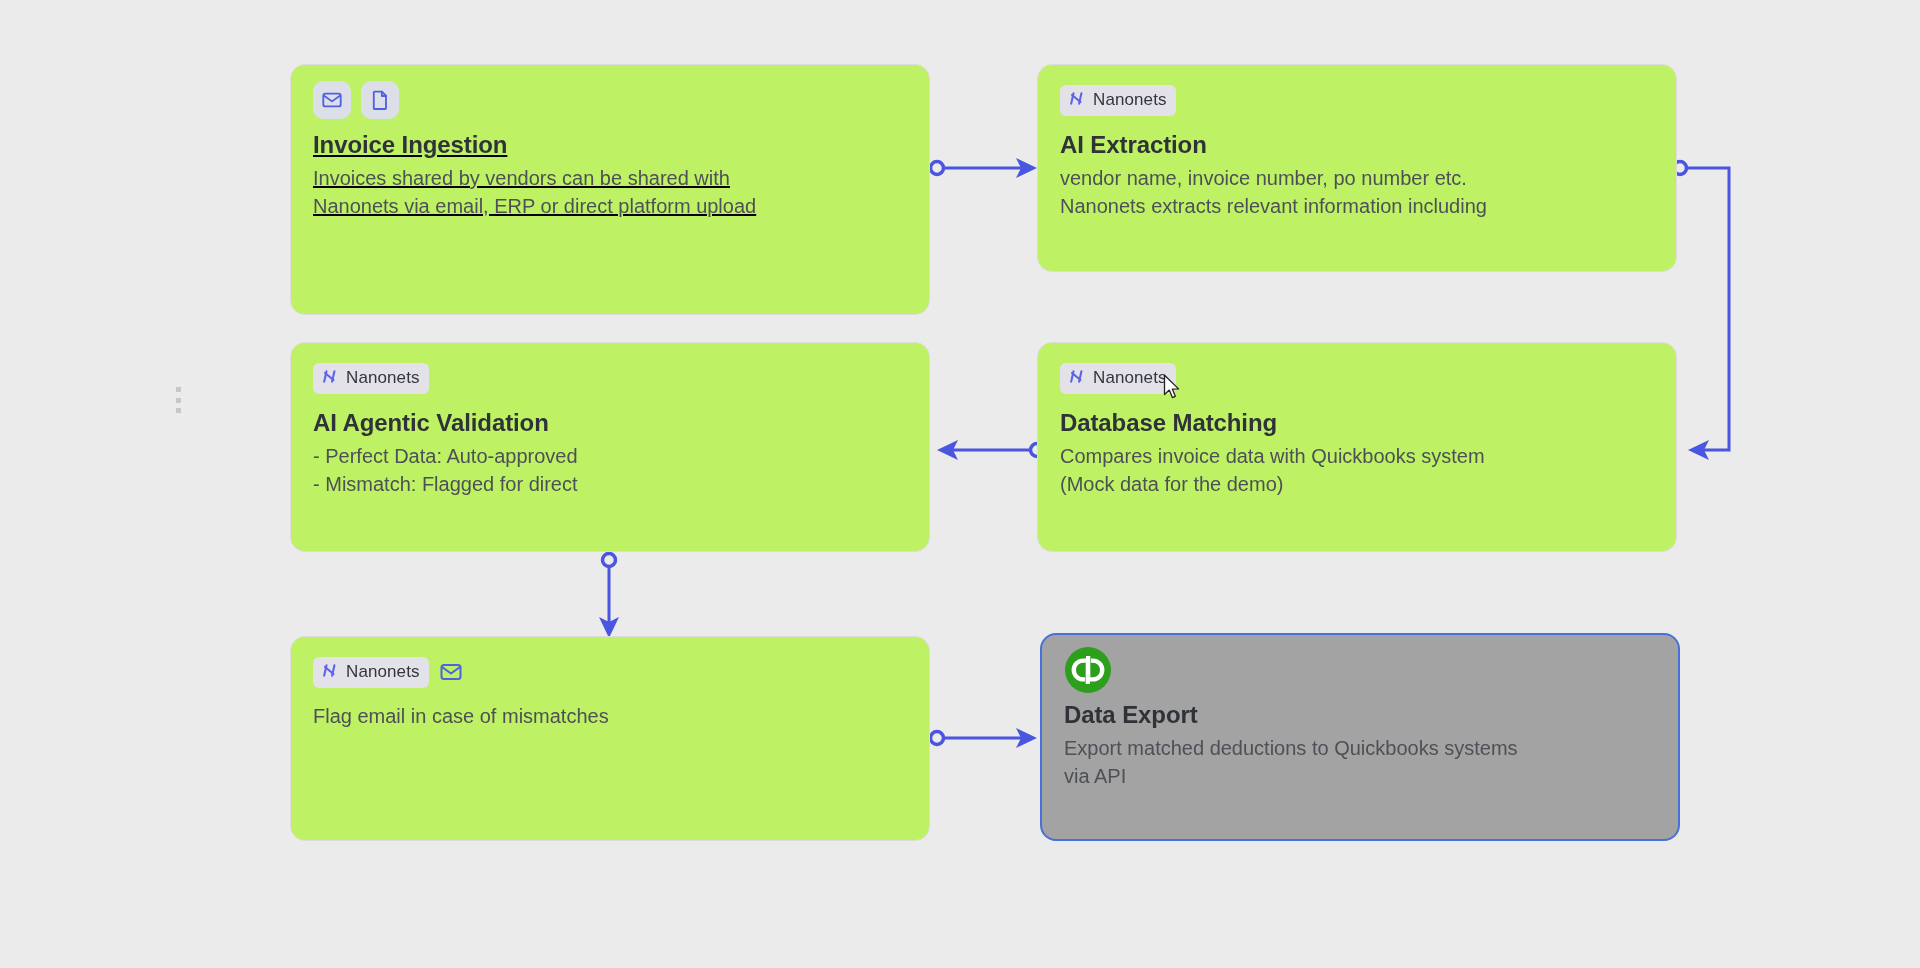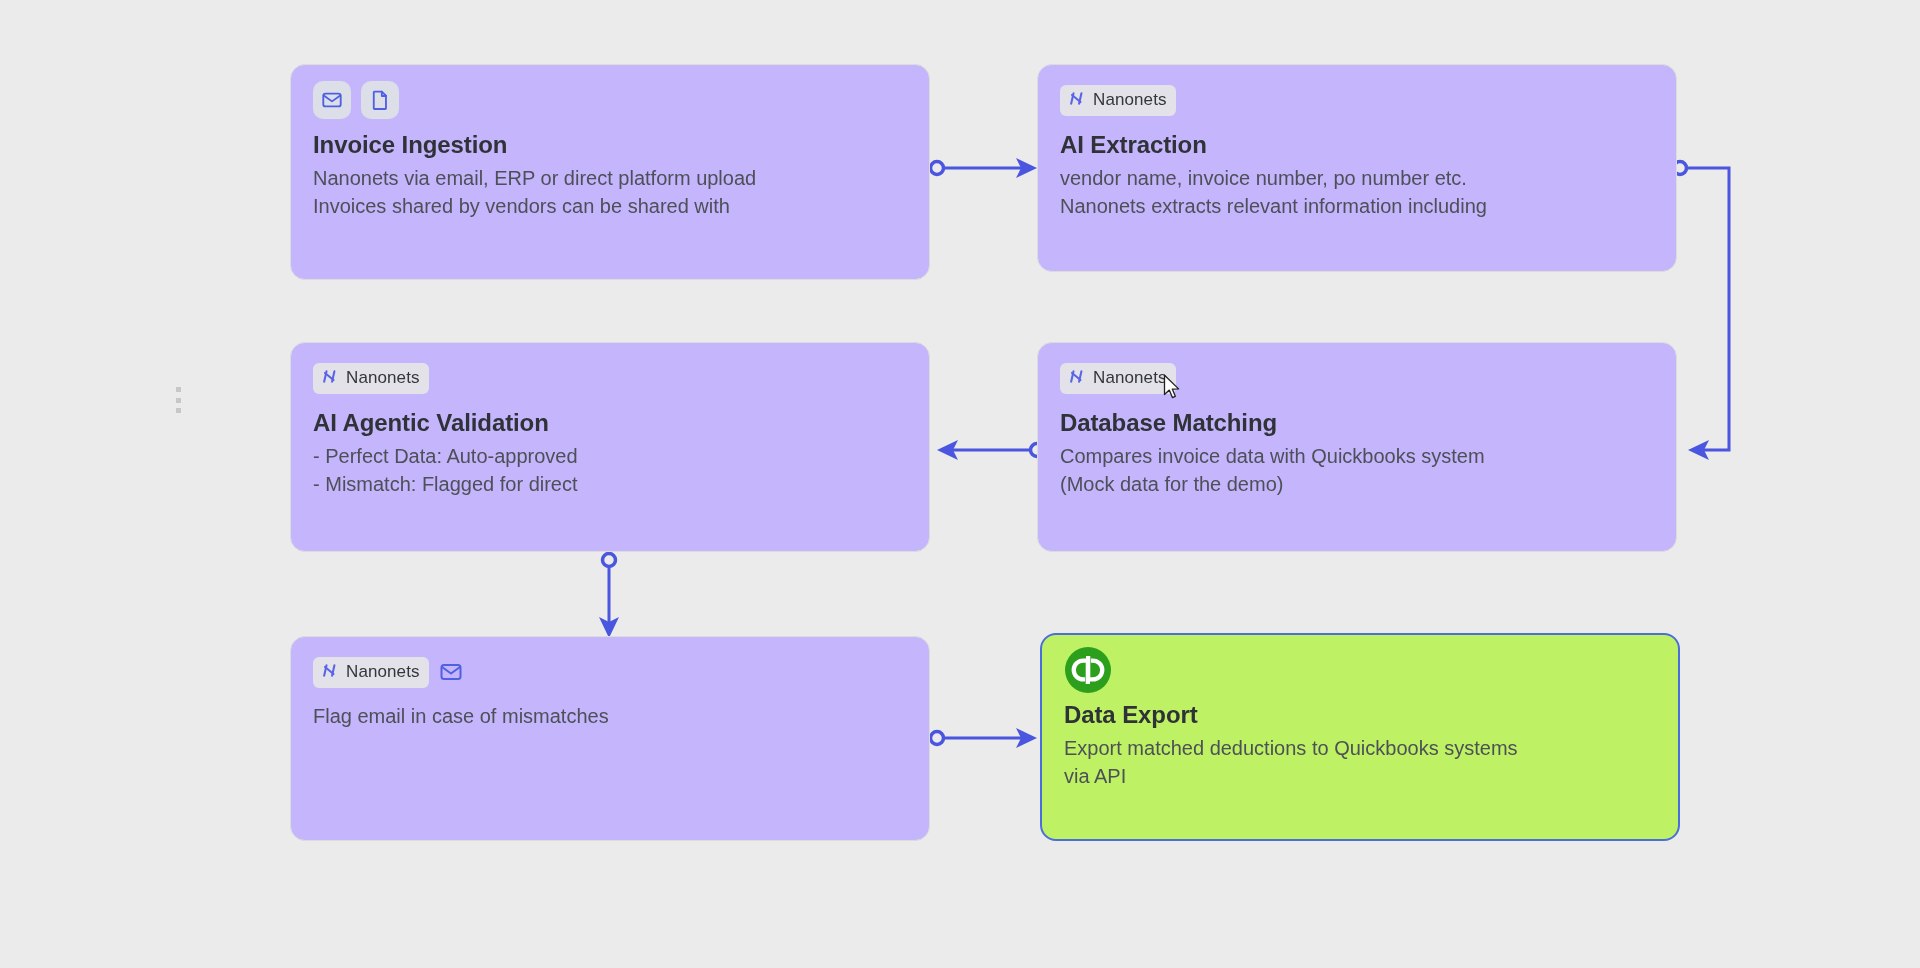--- a/index.html
+++ b/index.html
@@ -39,30 +39,30 @@
     stroke: #4a55e0;
     stroke-width: 3.5;
   }
   .edge-head {
     fill: #4a55e0;
   }
   
   .card {
     position: absolute;
     box-sizing: border-box;
-    background: #c4b5fd;
+    background: #bef264;
     border: 1px solid #dcdcdc;
     border-radius: 15px;
     padding: 18px 22px 22px 22px;
     z-index: 2;
   }
   .card.accent {
     border: 2px solid #4a6fd8;
     border-radius: 16px;
-    background: #bef264;
+    background: #a3a3a3;
   }
   .card-head {
     display: flex;
     align-items: center;
     gap: 10px;
     height: 34px;
     margin-bottom: 14px;
   }
   .brand-badge {
     display: inline-flex;
@@ -163,39 +163,39 @@
       <path class="edge-head" d="M609 638 L599 617 L609 622 L619 617 Z"></path>
     </g>
 
     <g>
       <line class="edge-path" x1="945" y1="738" x2="1033" y2="738"></line>
       <circle class="edge-dot" cx="937" cy="738" r="6.5"></circle>
       <path class="edge-head" d="M1037 738 L1016 728 L1021 738 L1016 748 Z"></path>
     </g>
   </svg>
 
-  <div class="card" style="left:290px; top:64px; width:640px; height:216px;">
+  <div class="card" style="left:290px; top:64px; width:640px; height:251px;text-decoration:underline;">
     <div class="card-head">
       <span class="icon-pill">
         <svg width="22" height="22" viewBox="0 0 24 24" fill="none" stroke="#4f60e3" stroke-width="2" stroke-linecap="round" stroke-linejoin="round">
           <rect x="2.5" y="5" width="19" height="14" rx="2.5"></rect>
           <path d="M3 7 L12 13.5 L21 7"></path>
         </svg>
       </span>
       <span class="icon-pill">
         <svg width="22" height="22" viewBox="0 0 24 24" fill="none" stroke="#4f60e3" stroke-width="2" stroke-linecap="round" stroke-linejoin="round">
           <path d="M6 2.8 h8 l4.5 4.5 V21 a0.8 0.8 0 0 1 -0.8 0.8 H6 a0.8 0.8 0 0 1 -0.8 -0.8 V3.6 A0.8 0.8 0 0 1 6 2.8 Z"></path>
           <path d="M14 2.8 V7.6 h4.5"></path>
         </svg>
       </span>
     </div>
     <div class="card-title">Invoice Ingestion</div>
     <div class="card-body">
+      <span class="ln">Invoices shared by vendors can be shared with</span>
       <span class="ln">Nanonets via email, ERP or direct platform upload</span>
-      <span class="ln">Invoices shared by vendors can be shared with</span>
     </div>
   </div>
 
   <div class="card" style="left:1037px; top:64px; width:640px; height:208px;">
     <div class="card-head">
       <span class="brand-badge">
         <span>
           <svg width="19" height="19" viewBox="0 0 24 24" fill="none" stroke="#5b63e8" stroke-width="2.6" stroke-linecap="round">
             <path d="M6.5 18.5 L9.5 5.5"></path>
             <path d="M16.5 18.5 L19.5 5.5"></path>

